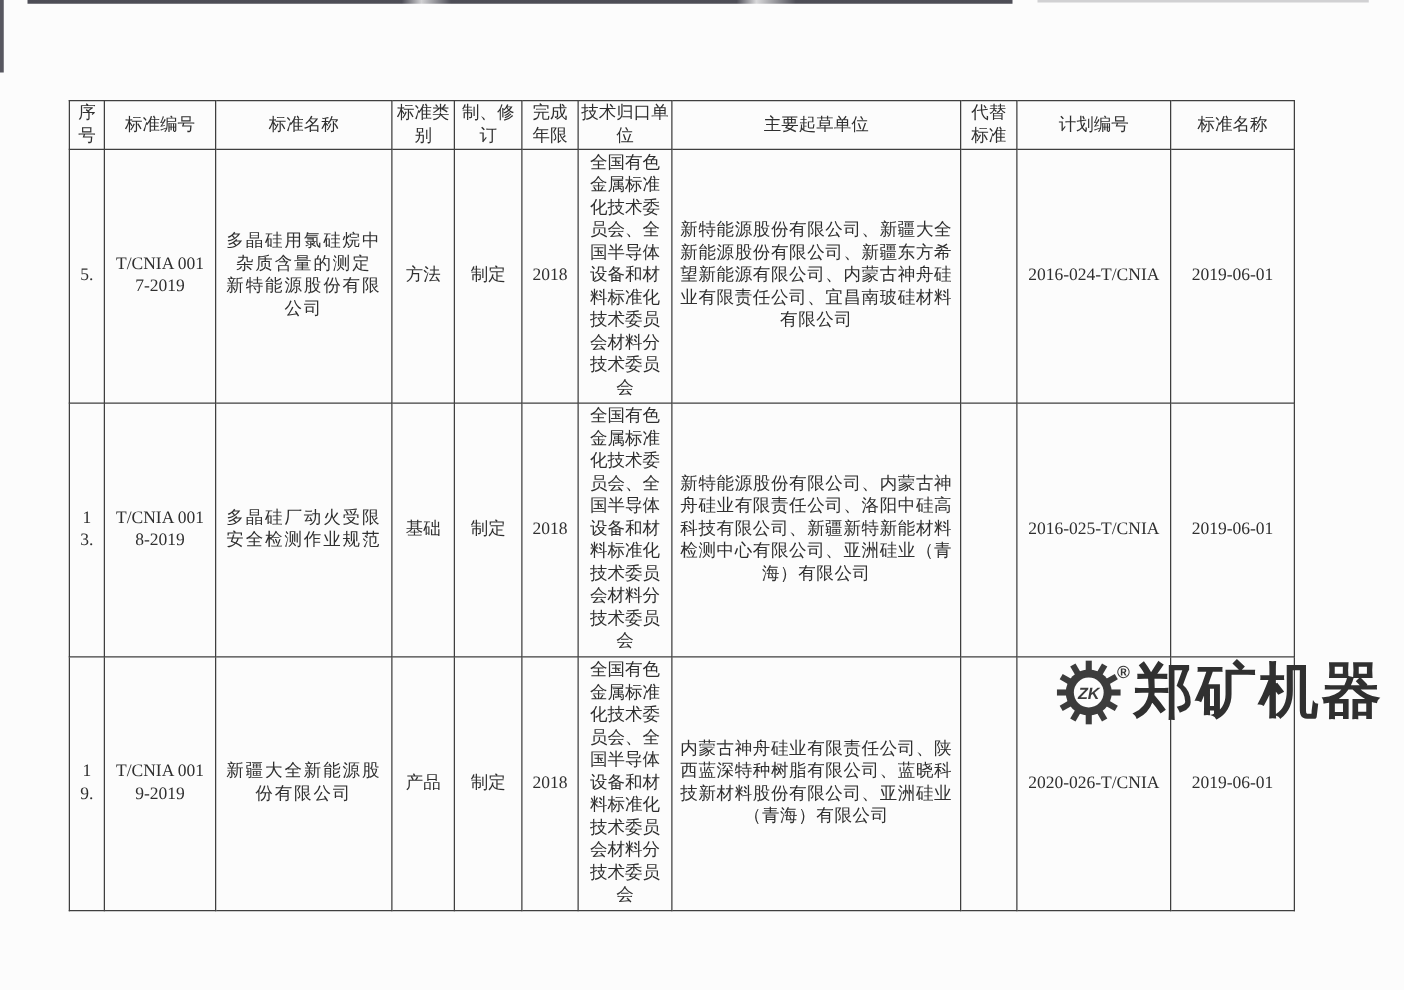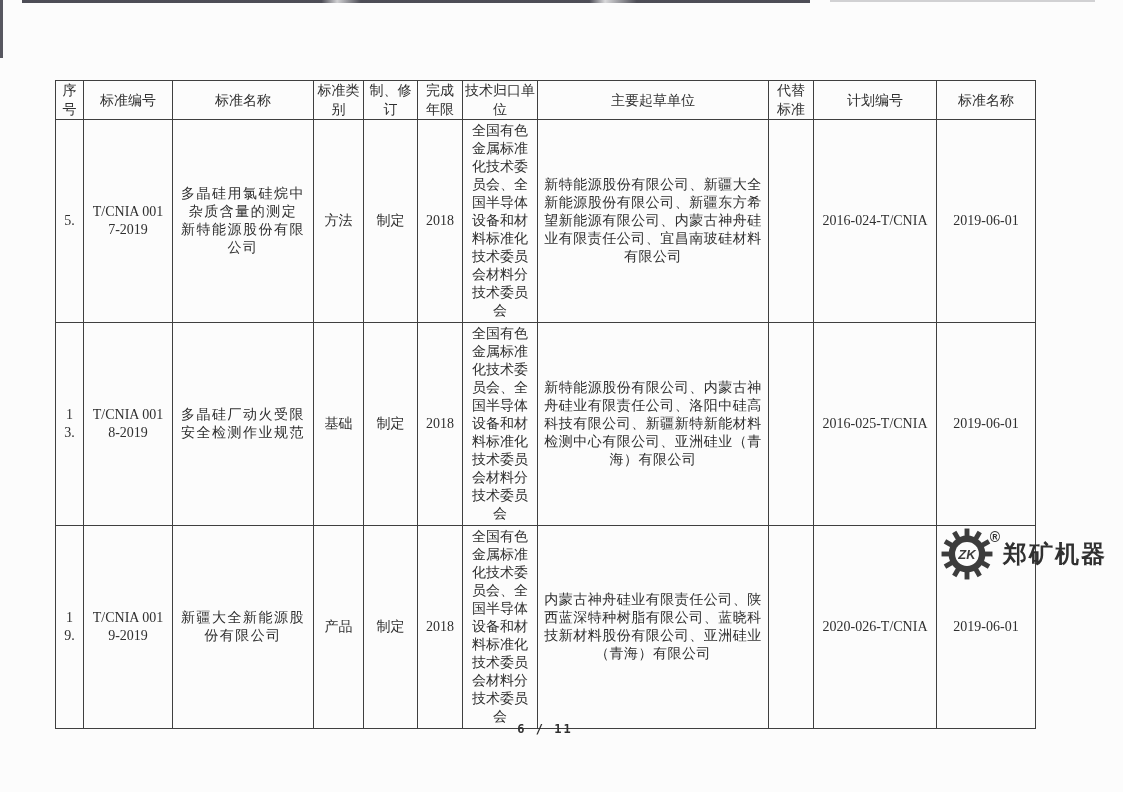--- a/index.html
+++ b/index.html
@@ -106,21 +106,21 @@
   .logo .reg {
     font-size: 14px;
     font-weight: bold;
     position: relative;
     top: -17px;
     left: -3px;
     color: #333;
     font-family: "Liberation Sans", sans-serif;
   }
   .logo .logo-name {
-    font-size: 24px;
+    font-size: 48px;
     font-weight: 900;
     color: #303030;
     font-family: "Liberation Sans", sans-serif;
     letter-spacing: 2px;
     line-height: 1;
   }
 </style>
 </head>
 <body>
 
@@ -195,21 +195,20 @@
         <td>2018</td>
         <td class="cell-tech">全国有色金属标准化技术委员会、全国半导体设备和材料标准化技术委员会材料分技术委员会</td>
         <td class="cell-drafters">内蒙古神舟硅业有限责任公司、陕西蓝深特种树脂有限公司、蓝晓科技新材料股份有限公司、亚洲硅业（青海）有限公司</td>
         <td></td>
         <td class="nowrap">2020-026-T/CNIA</td>
         <td class="nowrap">2019-06-01</td>
       </tr>
     </tbody>
   </table>
 
-  <div class="page-indicator">6 / 11</div>
 
   <div class="logo">
     <svg width="52" height="52" viewBox="0 0 48 48" aria-hidden="true">
       <g fill="#3c3c3c">
         <g>
           <rect x="21.75" y="0.5" width="4.5" height="8" transform="rotate(0 24 24)"></rect>
           <rect x="21.75" y="0.5" width="4.5" height="8" transform="rotate(30 24 24)"></rect>
           <rect x="21.75" y="0.5" width="4.5" height="8" transform="rotate(60 24 24)"></rect>
           <rect x="21.75" y="0.5" width="4.5" height="8" transform="rotate(90 24 24)"></rect>
           <rect x="21.75" y="0.5" width="4.5" height="8" transform="rotate(120 24 24)"></rect>

